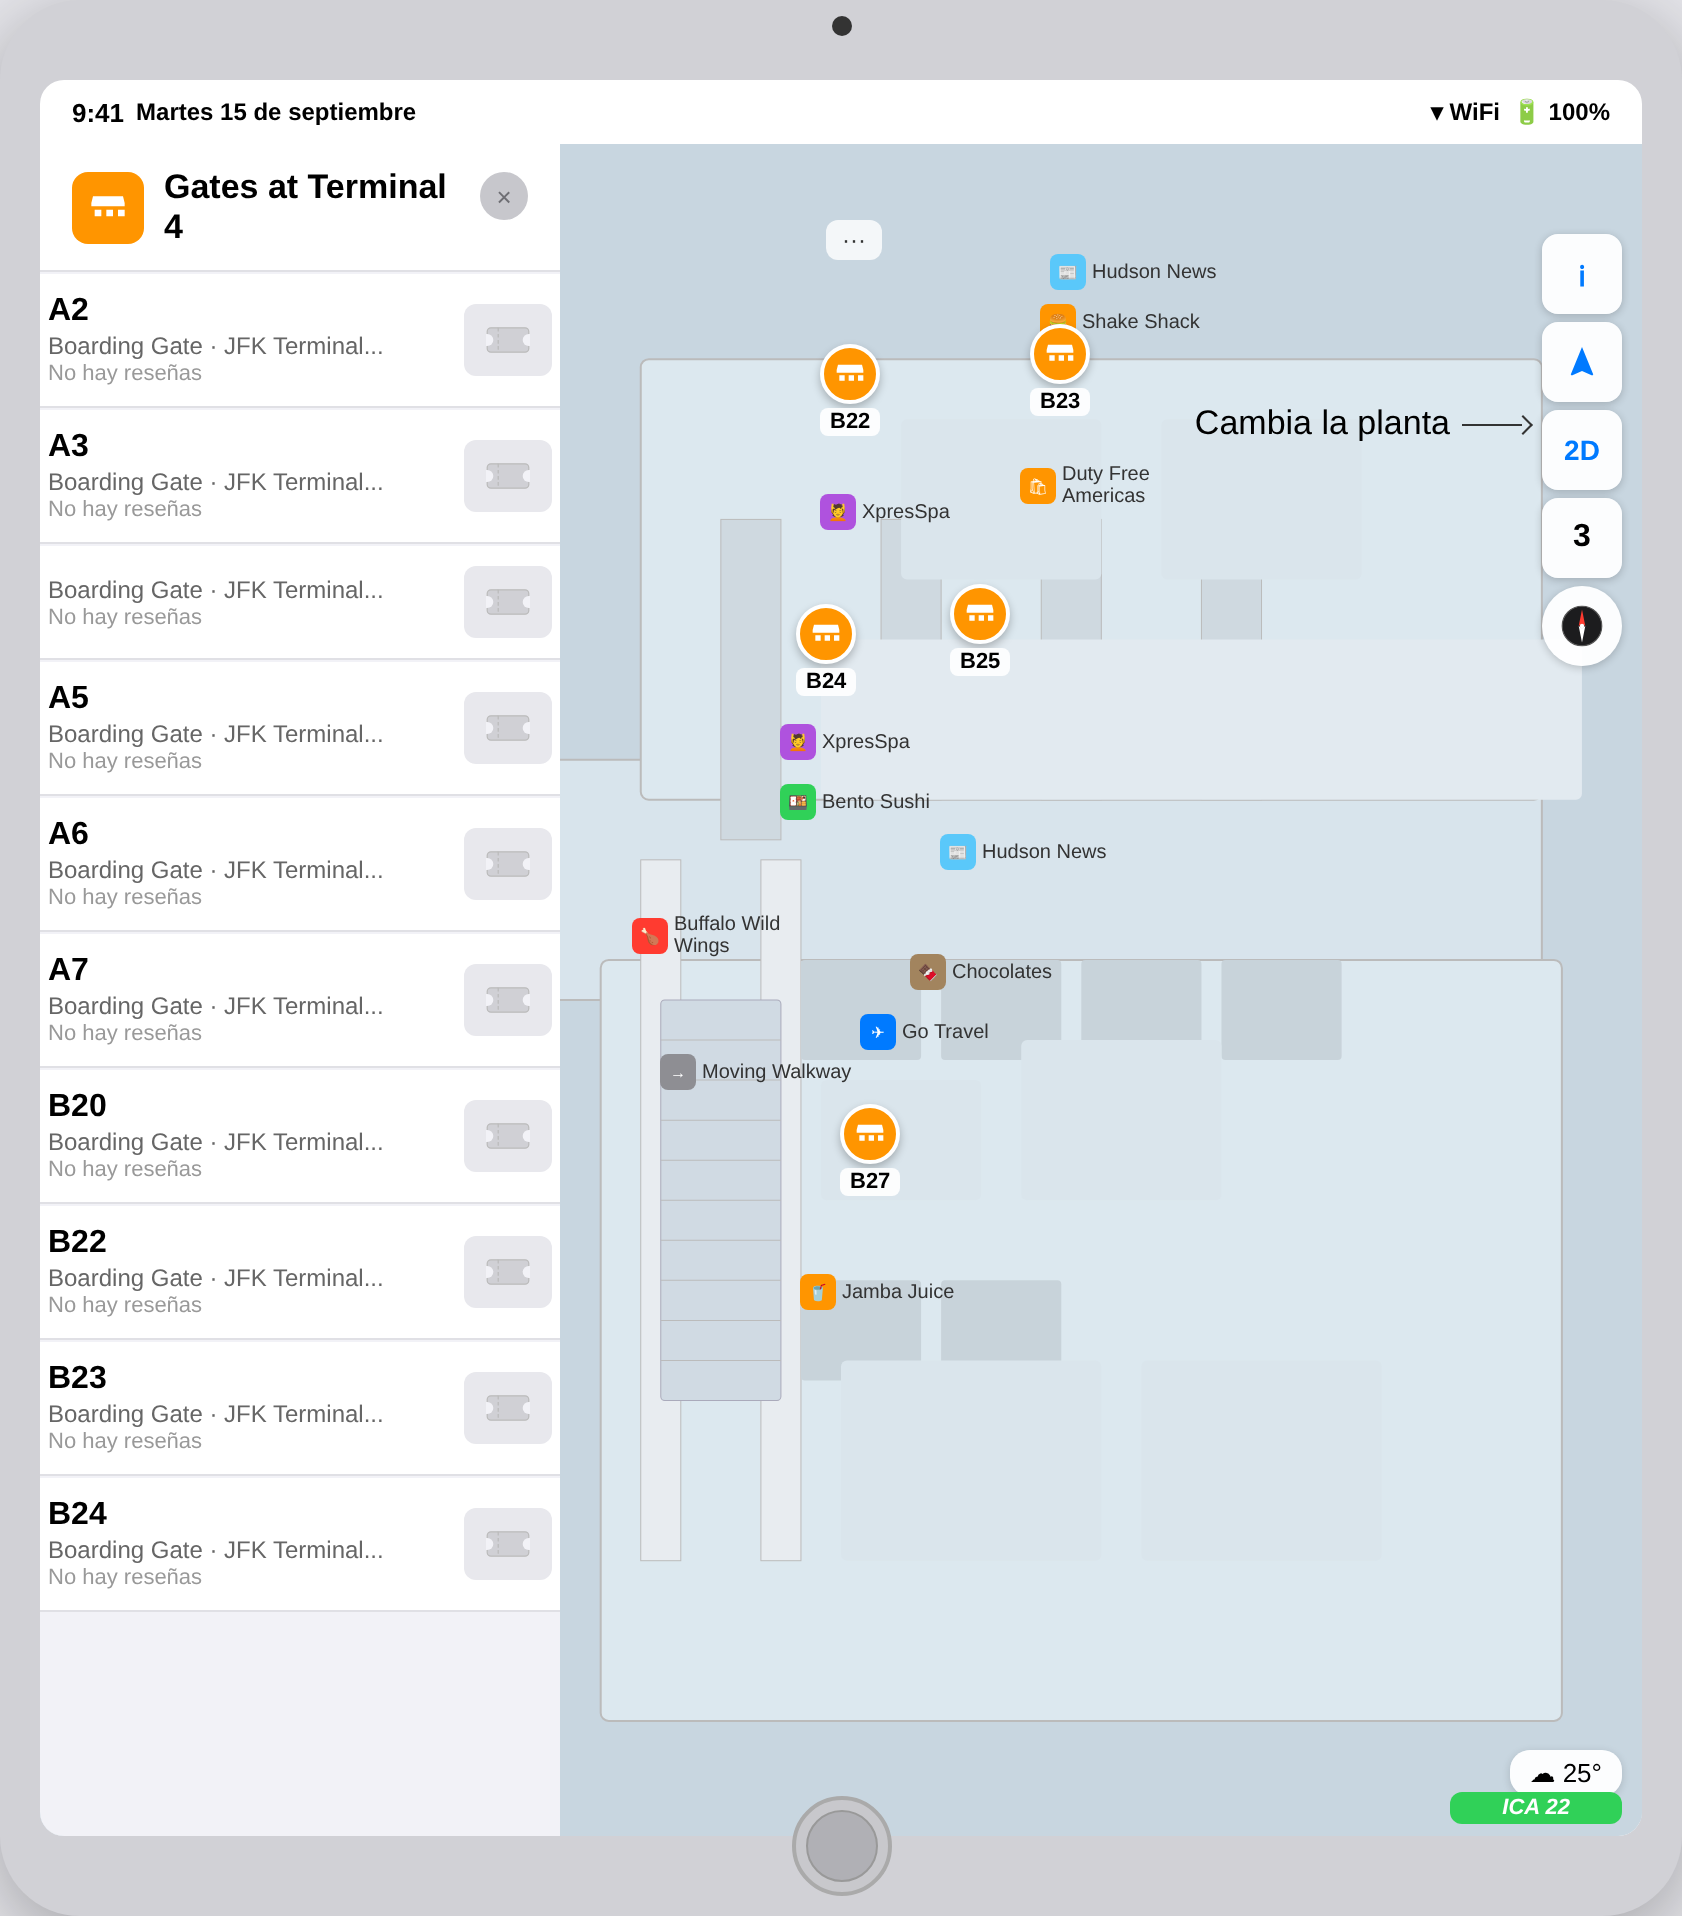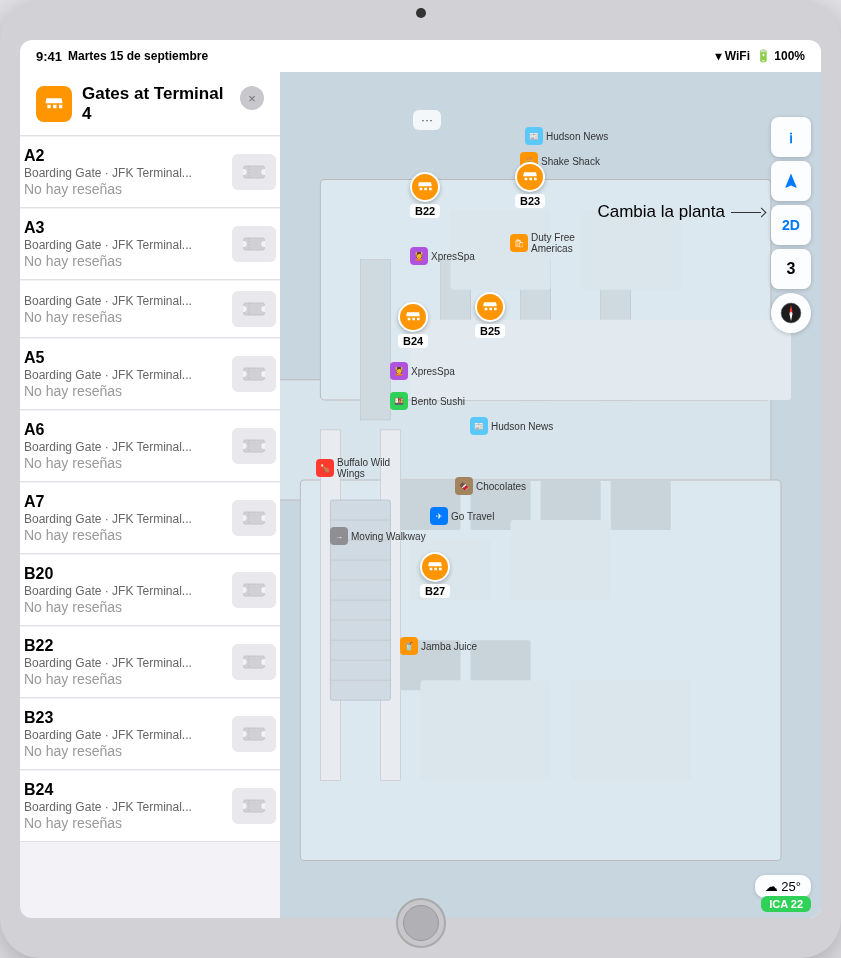--- a/index.html
+++ b/index.html
@@ -173,21 +173,21 @@
     .gate-subtitle {
       font-size: 12px;
       color: #666;
       white-space: nowrap;
       overflow: hidden;
       text-overflow: ellipsis;
       margin-top: 1px;
     }
 
     .gate-reviews {
-      font-size: 14px;
+      font-size: 11px;
       color: #999;
       margin-top: 1px;
     }
 
     .gate-ticket-icon {
       width: 44px;
       height: 36px;
       background: #e8e8ed;
       border-radius: 6px;
       display: flex;
@@ -292,25 +292,26 @@
       box-shadow: 0 1px 4px rgba(0,0,0,0.15);
       z-index: 60;
     }
 
     .ica-badge {
       position: absolute;
       bottom: 6px;
       right: 10px;
       background: #30d158;
       border-radius: 6px;
-      padding: 2px 8px;
+      padding: 2px 26px;
       font-size: 11px;
       font-weight: 600;
       color: #fff;
       z-index: 60;
+      font-style: italic;
     }
 
     
     .home-btn-area {
       position: absolute;
       bottom: 10px;
       left: 50%;
       transform: translateX(-50%);
       width: 50px;
       height: 50px;

